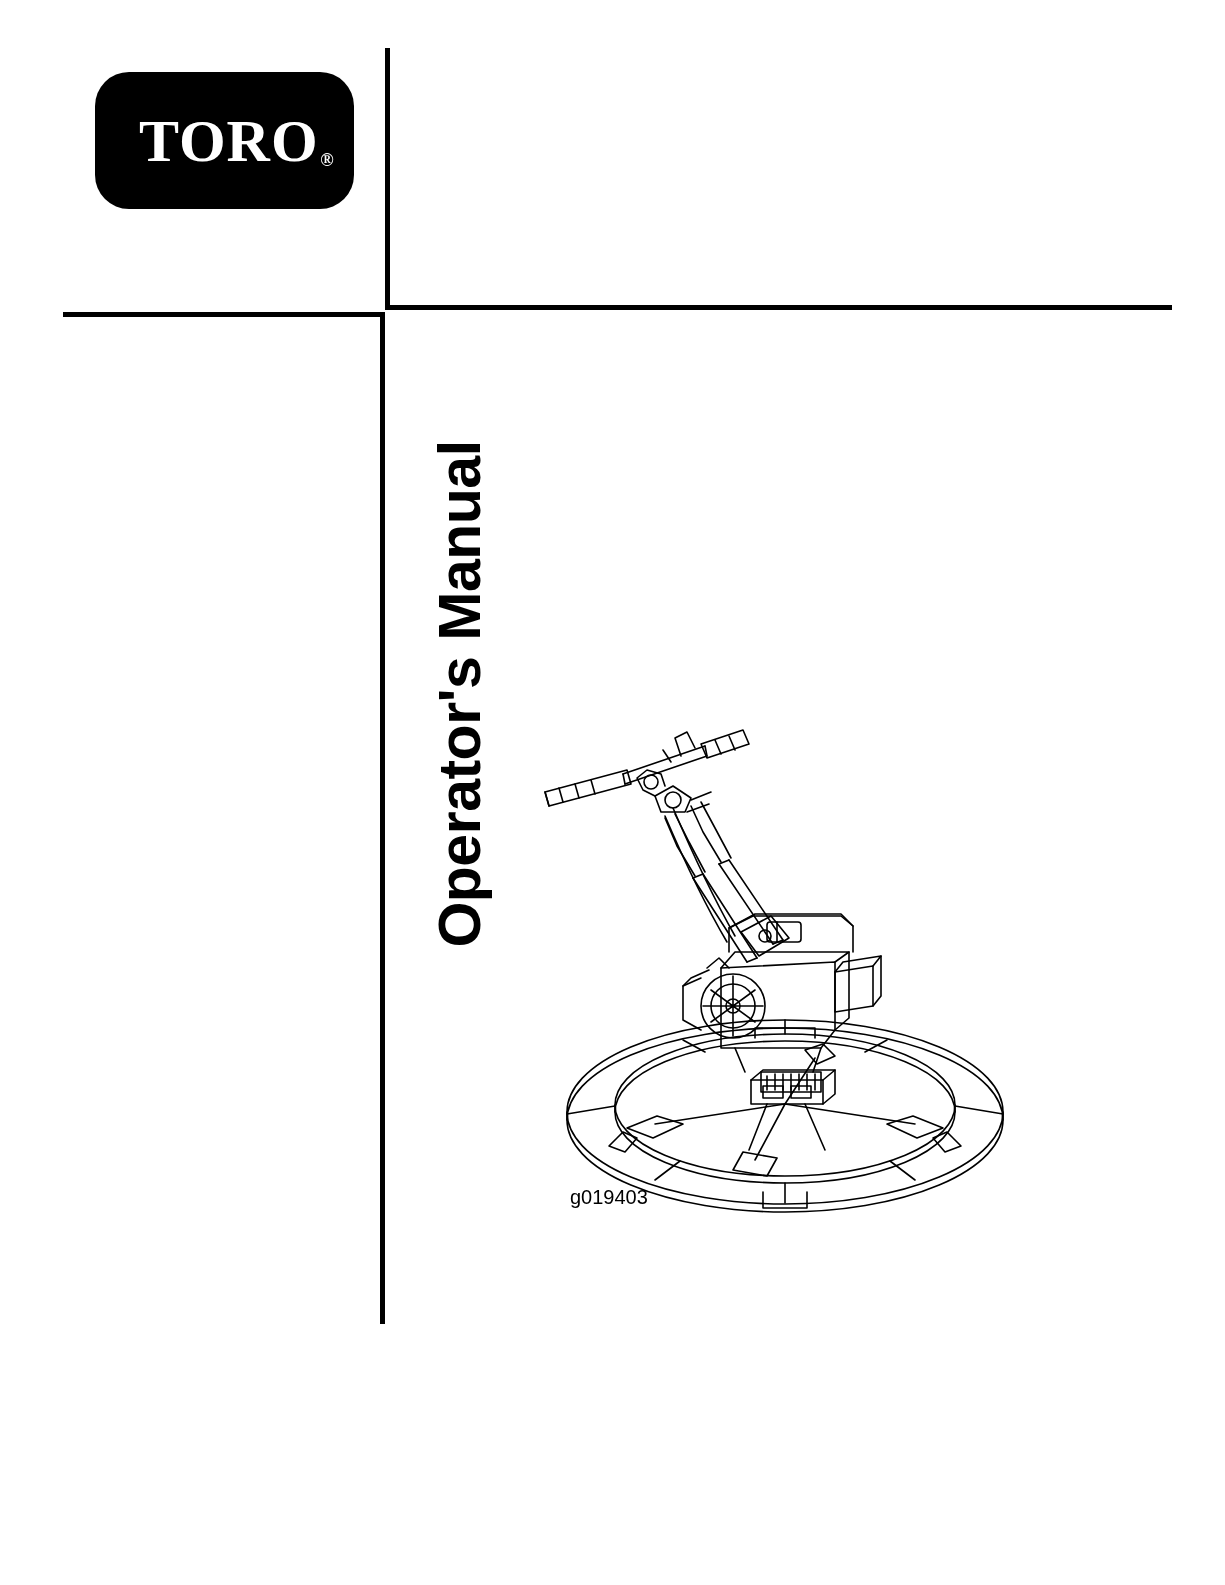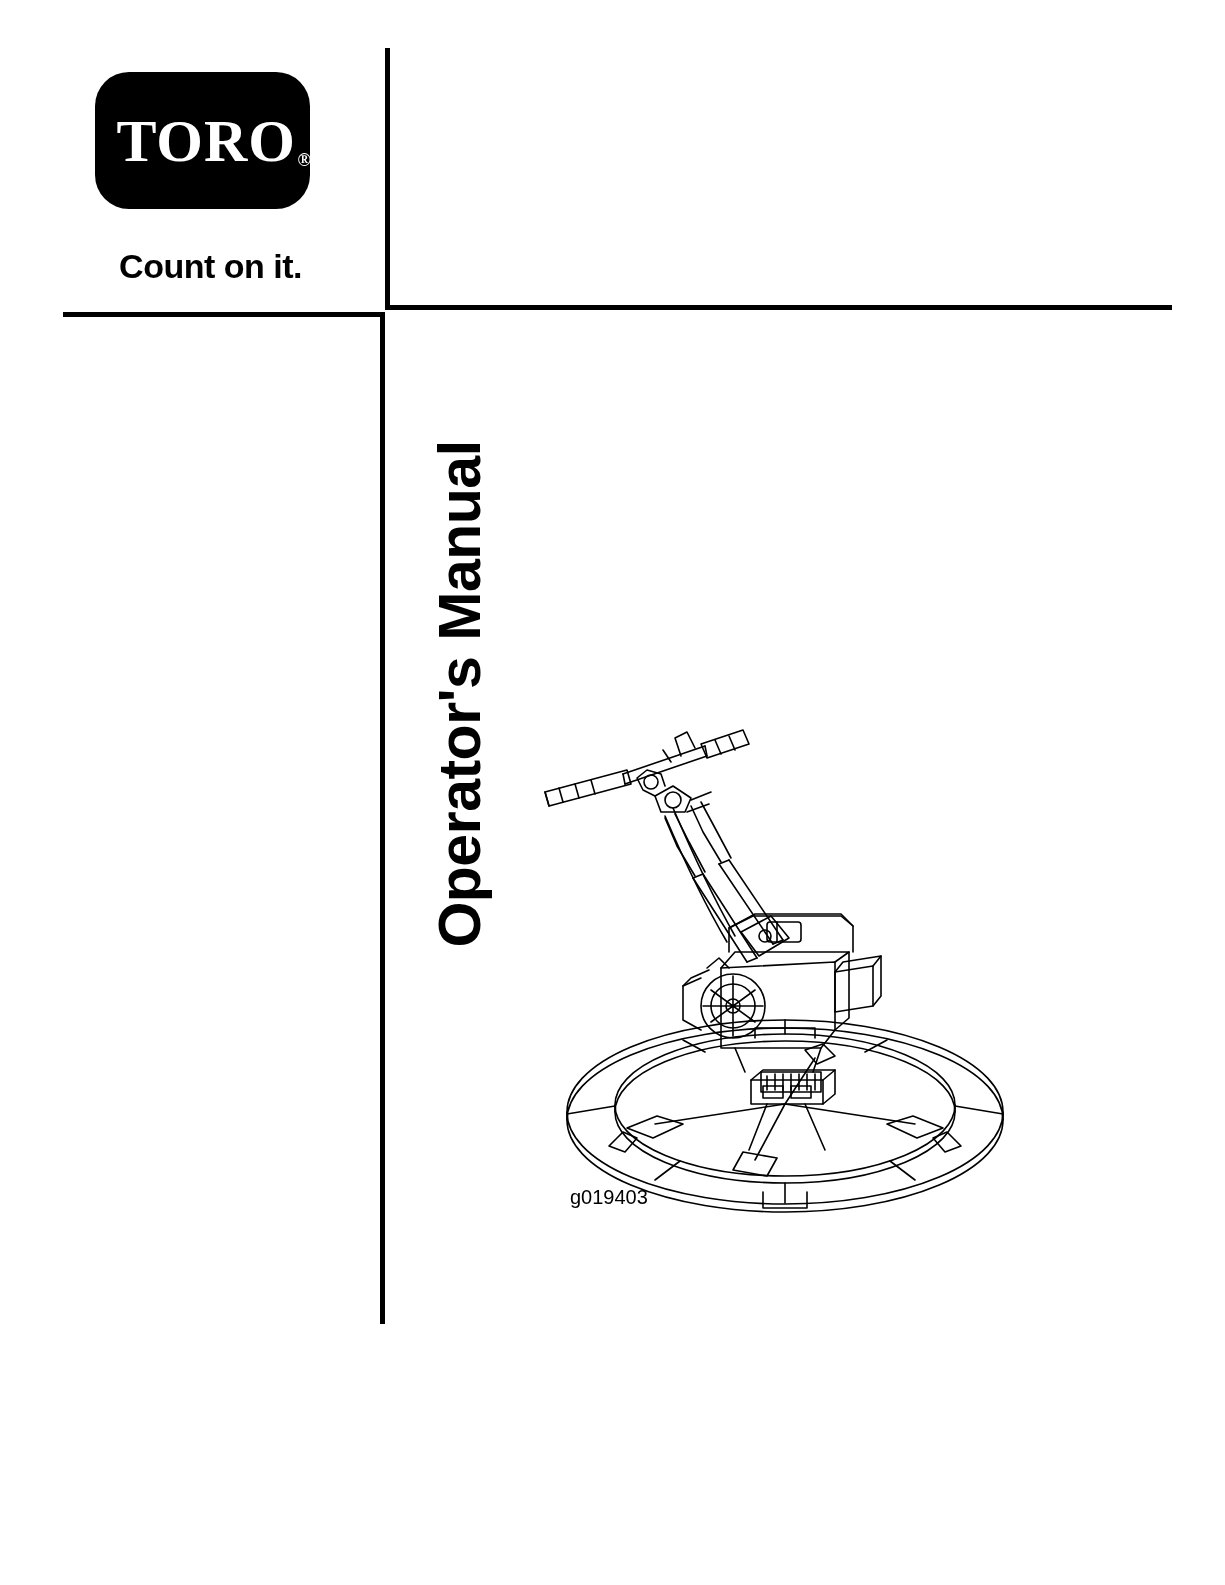--- a/index.html
+++ b/index.html
@@ -26,21 +26,22 @@
     top: 72px;
     width: 215px;
   }
   .logo-badge {
     width: 215px;
     height: 137px;
     background: #000000;
     border-radius: 34px;
     display: flex;
     align-items: center;
-    justify-content: flex-end;
+    justify-content: flex-start;
+    padding-left: 44px;
   }
   .logo-wordmark {
     font-family: "Liberation Serif", serif;
     font-weight: bold;
     font-size: 60px;
     letter-spacing: 1px;
     color: #ffffff;
     line-height: 1;
     position: relative;
     padding-right: 14px;
@@ -142,21 +143,20 @@
 <body>
 
 <div class="page">
 
   <div class="logo-block">
     <div class="logo-badge">
       <div class="logo-wordmark">
         <span>TORO</span><span class="logo-reg">®</span>
       </div>
     </div>
-    <div class="tagline">Count on it.</div>
   </div>
 
   <div class="rule-vertical-top"></div>
   <div class="rule-horizontal-right"></div>
   <div class="rule-horizontal-left"></div>
   <div class="rule-vertical-bottom"></div>
 
   <div class="vertical-title">Operator's Manual</div>
 
   <div class="illustration">

